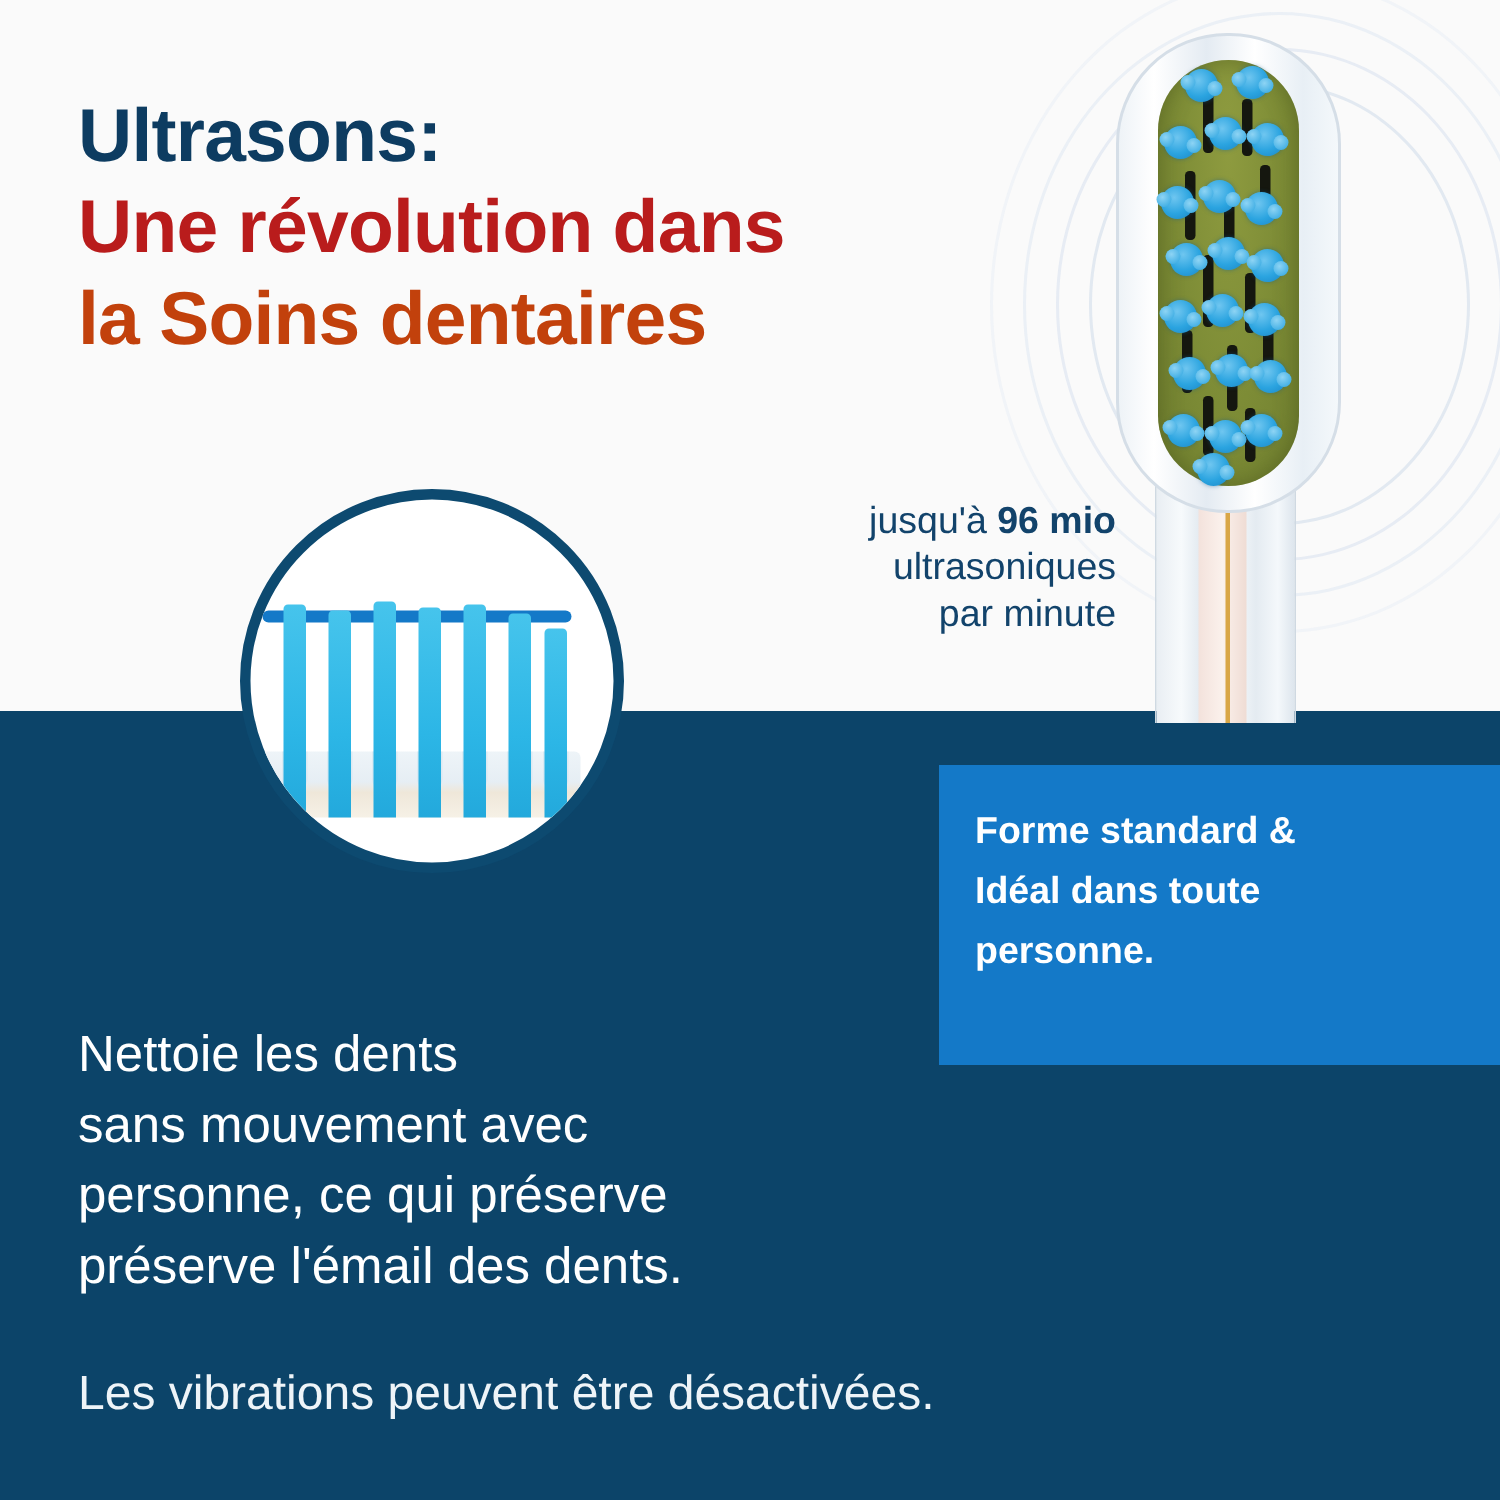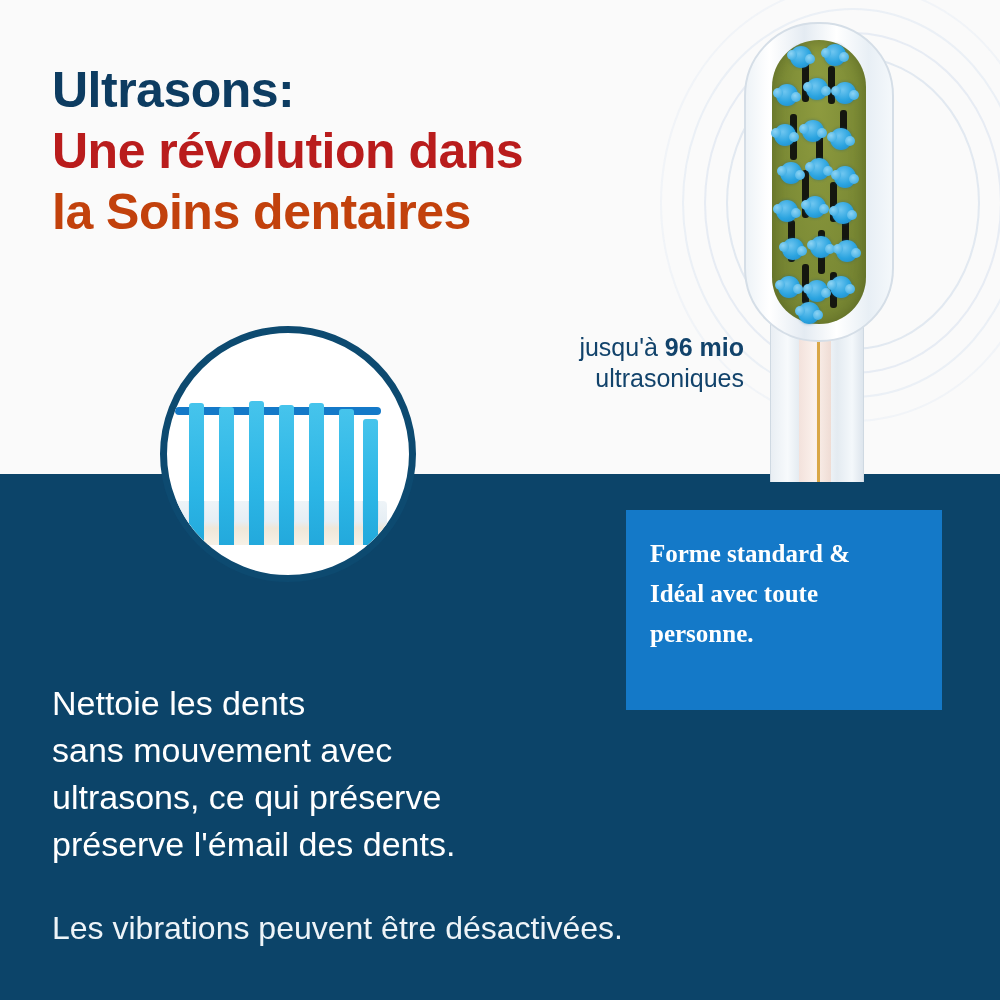--- a/index.html
+++ b/index.html
@@ -196,23 +196,22 @@
     position: absolute;
     width: 15px;
     background: linear-gradient(to bottom,#46c4ec 0%,#2cb6e6 60%,#23a9dc 100%);
     border-radius: 3px 3px 0 0;
   }
 
   
   .callout {
     position: absolute;
     left: 626px; top: 510px;
-    width: 316px; height: 200px;
+    width: 374px; height: 200px;
     background: #1479c8;
-    font-family: Liberation Serif, serif;
   }
   .callout-text {
     position: absolute;
     left: 24px; top: 24px;
     width: 330px;
     color: #ffffff;
     font-weight: bold;
     font-size: 25px;
     line-height: 40px;
   }
@@ -292,20 +291,21 @@
           <div class="tuft" style="left: 34px; top: 240px;"></div>
           <div class="tuft" style="left: 58px; top: 236px;"></div>
           <div class="tuft" style="left: 26px; top: 262px;"></div>
         </div>
     </div>
   </div>
 
   <div class="caption">
     <div><span>jusqu'à </span><b>96 mio</b></div>
     <div>ultrasoniques</div>
+    <div>par minute</div>
   </div>
 
   <div class="headline">
     <span class="l1">Ultrasons:</span>
     <span class="l2">Une révolution dans</span>
     <span class="l3">la Soins dentaires</span>
   </div>
 
   <div class="circle-inset">
     <div class="inset-line"></div>
@@ -326,27 +326,27 @@
         <div class="bristle" style="left: 112px; top: 72px; height: 140px;"></div>
         <div class="bristle" style="left: 142px; top: 70px; height: 142px;"></div>
         <div class="bristle" style="left: 172px; top: 76px; height: 136px;"></div>
         <div class="bristle" style="left: 196px; top: 86px; height: 126px;"></div>
       </div>
   </div>
 
   <div class="callout">
     <div class="callout-text">
       <div>Forme standard &amp;</div>
-      <div>Idéal avec toute</div>
+      <div>Idéal dans toute</div>
       <div>personne.</div>
     </div>
   </div>
 
   <div class="body-copy">
     <span>Nettoie les dents</span>
     <span>sans mouvement avec</span>
-    <span>ultrasons, ce qui préserve</span>
+    <span>personne, ce qui préserve</span>
     <span>préserve l'émail des dents.</span>
   </div>
 
   <div class="footnote">Les vibrations peuvent être désactivées.</div>
 
 </div>
 
 </body></html>

